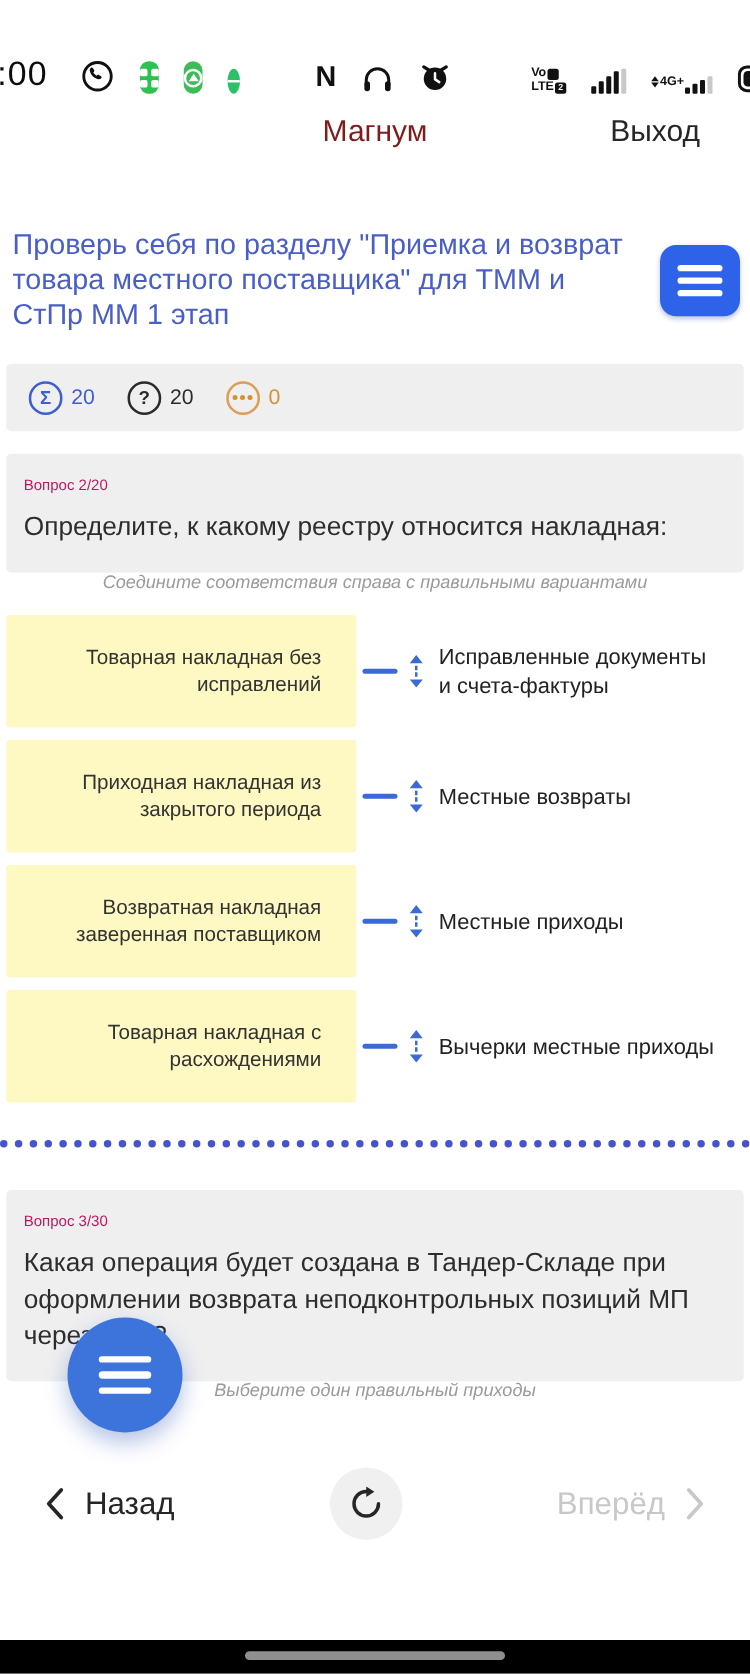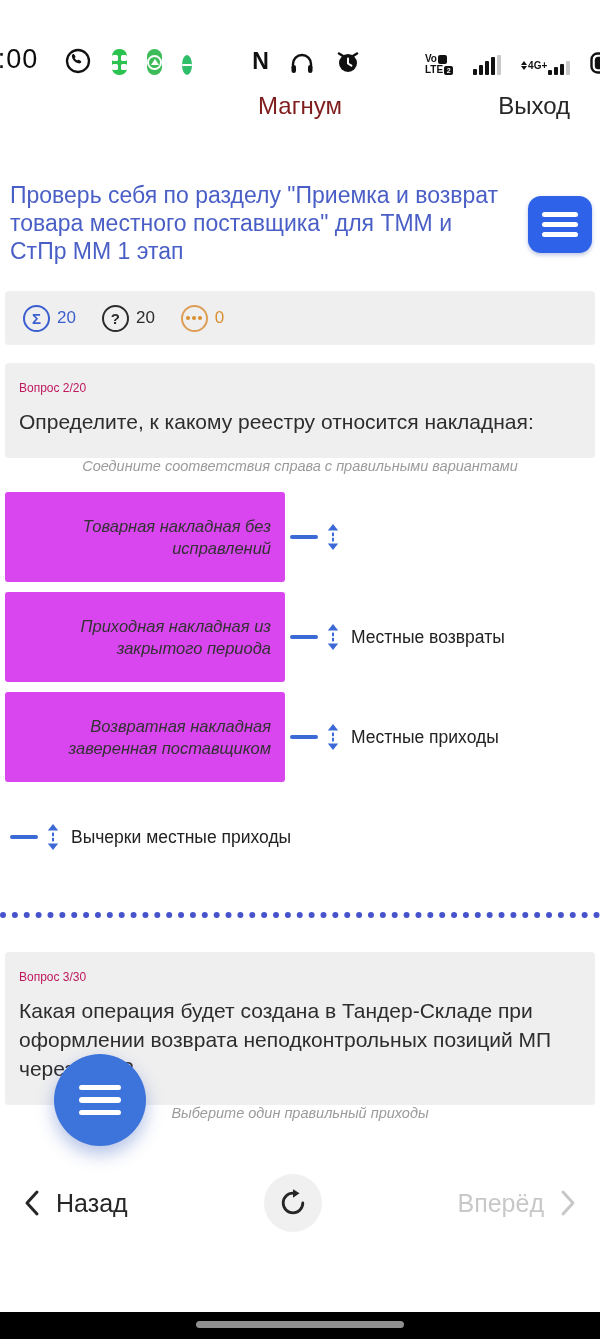--- a/index.html
+++ b/index.html
@@ -44,21 +44,21 @@
   .netcol { display:flex; flex-direction:row; align-items:center; gap:1px; }
   .netlabel { display:flex; align-items:center; gap:1px; font-size:10px; font-weight:700; color:#111; }
   .udarr { display:flex; flex-direction:column; gap:1px; }
   .udarr i { width:0; height:0; border-left:3px solid transparent; border-right:3px solid transparent; }
   .udarr .u { border-bottom:4px solid #111; }
   .udarr .d { border-top:4px solid #111; }
 
   
   .appheader { height:62px; position:relative; display:flex; align-items:center; justify-content:center; }
   .apptitle { font-size:24px; color:#7f1d1d; }
-  .logout { position:absolute; right:30px; font-size:24px; color:#262626; cursor:pointer;margin-left:48px; }
+  .logout { position:absolute; right:40px; font-size:24px; color:#262626; cursor:pointer;margin-left:48px; }
 
   
   .quiztitle {
     margin-top:44px; padding:0 92px 0 10px;
     font-size:23px; line-height:28px; color:#4a5fc6;
   }
   .menu-btn {
     position:absolute; top:196px; right:8px; width:64px; height:57px;
     background:#2e63e9; border-radius:13px; display:flex; flex-direction:column;
     align-items:center; justify-content:center; gap:5px; cursor:pointer;
@@ -84,23 +84,23 @@
   .qcard { margin:18px 5px 0; background:#efeff0; border-radius:4px; padding:18px 14px 22px; }
   .qlabel { font-size:12px; color:#be185d; }
   .qtext { font-size:21px; line-height:29px; color:#2d2d2d; margin-top:12px; }
   .instruction { text-align:center; font-style:italic;
     font-size:14.5px; color:#9b9b9b; }
 
   
   .pairs { margin-top:18px; }
   .match-row { display:flex; align-items:center; margin:0 5px 10px; min-height:90px; }
   .pair-left {
-    width:280px; min-height:90px; background:#d946ef; border-radius:3px;
+    width:280px; min-height:90px; background:#fef9c3; border-radius:3px;
     display:flex; align-items:center; justify-content:flex-end;
-    text-align:right; padding:10px 14px; font-size:16.5px; line-height:22px; color:#333;font-style:italic;
+    text-align:right; padding:10px 28px; font-size:16.5px; line-height:22px; color:#333;
   }
   .connector { width:66px; flex:none; display:flex; align-items:center; gap:9px; padding-left:5px; }
   .dash { width:28px; height:4px; background:#3b6ad6; border-radius:2px; }
   .pair-right { flex:1; font-size:17.5px; line-height:23px; color:#222; padding-right:8px; max-width:236px; }
 
   
   .dotted { margin-top:30px; border-top:6px dotted #4753cb; height:0; }
 
   .qcard.q3 { margin-top:34px; }
 
@@ -109,21 +109,21 @@
     position:absolute; left:54px; top:1054px; width:92px; height:92px; border-radius:50%;
     background:#3d74db; display:flex; flex-direction:column; align-items:center;
     justify-content:center; gap:7px; cursor:pointer;
     box-shadow:0 8px 18px rgba(40,80,180,.35);
   }
   .fab i { width:42px; height:5.5px; background:#fff; border-radius:3px; }
 
   
   .footer {
     margin-top:46px; height:72px; display:flex; align-items:center;
-    justify-content:space-between; padding:0 24px;
+    justify-content:space-between; padding:0 36px;
   }
   .navbtn { display:flex; align-items:center; gap:16px; font-size:25px; cursor:pointer; }
   .navbtn.back { color:#262626; }
   .navbtn.fwd  { color:#c8c8c8; }
   .refresh-btn { width:58px; height:58px; border-radius:50%; background:#f0f0f0;
     display:flex; align-items:center; justify-content:center; cursor:pointer; }
 
   
   .homebar { position:absolute; left:0; bottom:0; width:600px; height:27px; background:#000; }
   .homepill { position:absolute; left:196px; top:9px; width:208px; height:7px;
@@ -271,20 +271,21 @@
     <div class="pair-left">Товарная накладная без исправлений</div>
     <div class="connector">
       <span class="dash"></span>
       <svg width="12" height="26" viewBox="0 0 12 26" fill="#3b6ad6">
         <polygon points="6,0 11.2,6.5 0.8,6.5"></polygon>
           <rect x="5" y="8.6" width="2" height="3.6"></rect>
           <rect x="5" y="13.8" width="2" height="3.6"></rect>
           <polygon points="6,26 11.2,19.5 0.8,19.5"></polygon>
       </svg>
     </div>
+    <div class="pair-right">Исправленные документы и счета-фактуры</div>
   </div>
 
   <div class="match-row">
     <div class="pair-left">Приходная накладная из закрытого периода</div>
     <div class="connector">
       <span class="dash"></span>
       <svg width="12" height="26" viewBox="0 0 12 26" fill="#3b6ad6">
         <polygon points="6,0 11.2,6.5 0.8,6.5"></polygon>
           <rect x="5" y="8.6" width="2" height="3.6"></rect>
           <rect x="5" y="13.8" width="2" height="3.6"></rect>
@@ -302,20 +303,21 @@
         <polygon points="6,0 11.2,6.5 0.8,6.5"></polygon>
           <rect x="5" y="8.6" width="2" height="3.6"></rect>
           <rect x="5" y="13.8" width="2" height="3.6"></rect>
           <polygon points="6,26 11.2,19.5 0.8,19.5"></polygon>
       </svg>
     </div>
     <div class="pair-right">Местные приходы</div>
   </div>
 
   <div class="match-row">
+    <div class="pair-left">Товарная накладная с расхождениями</div>
     <div class="connector">
       <span class="dash"></span>
       <svg width="12" height="26" viewBox="0 0 12 26" fill="#3b6ad6">
         <polygon points="6,0 11.2,6.5 0.8,6.5"></polygon>
           <rect x="5" y="8.6" width="2" height="3.6"></rect>
           <rect x="5" y="13.8" width="2" height="3.6"></rect>
           <polygon points="6,26 11.2,19.5 0.8,19.5"></polygon>
       </svg>
     </div>
     <div class="pair-right">Вычерки местные приходы</div>

